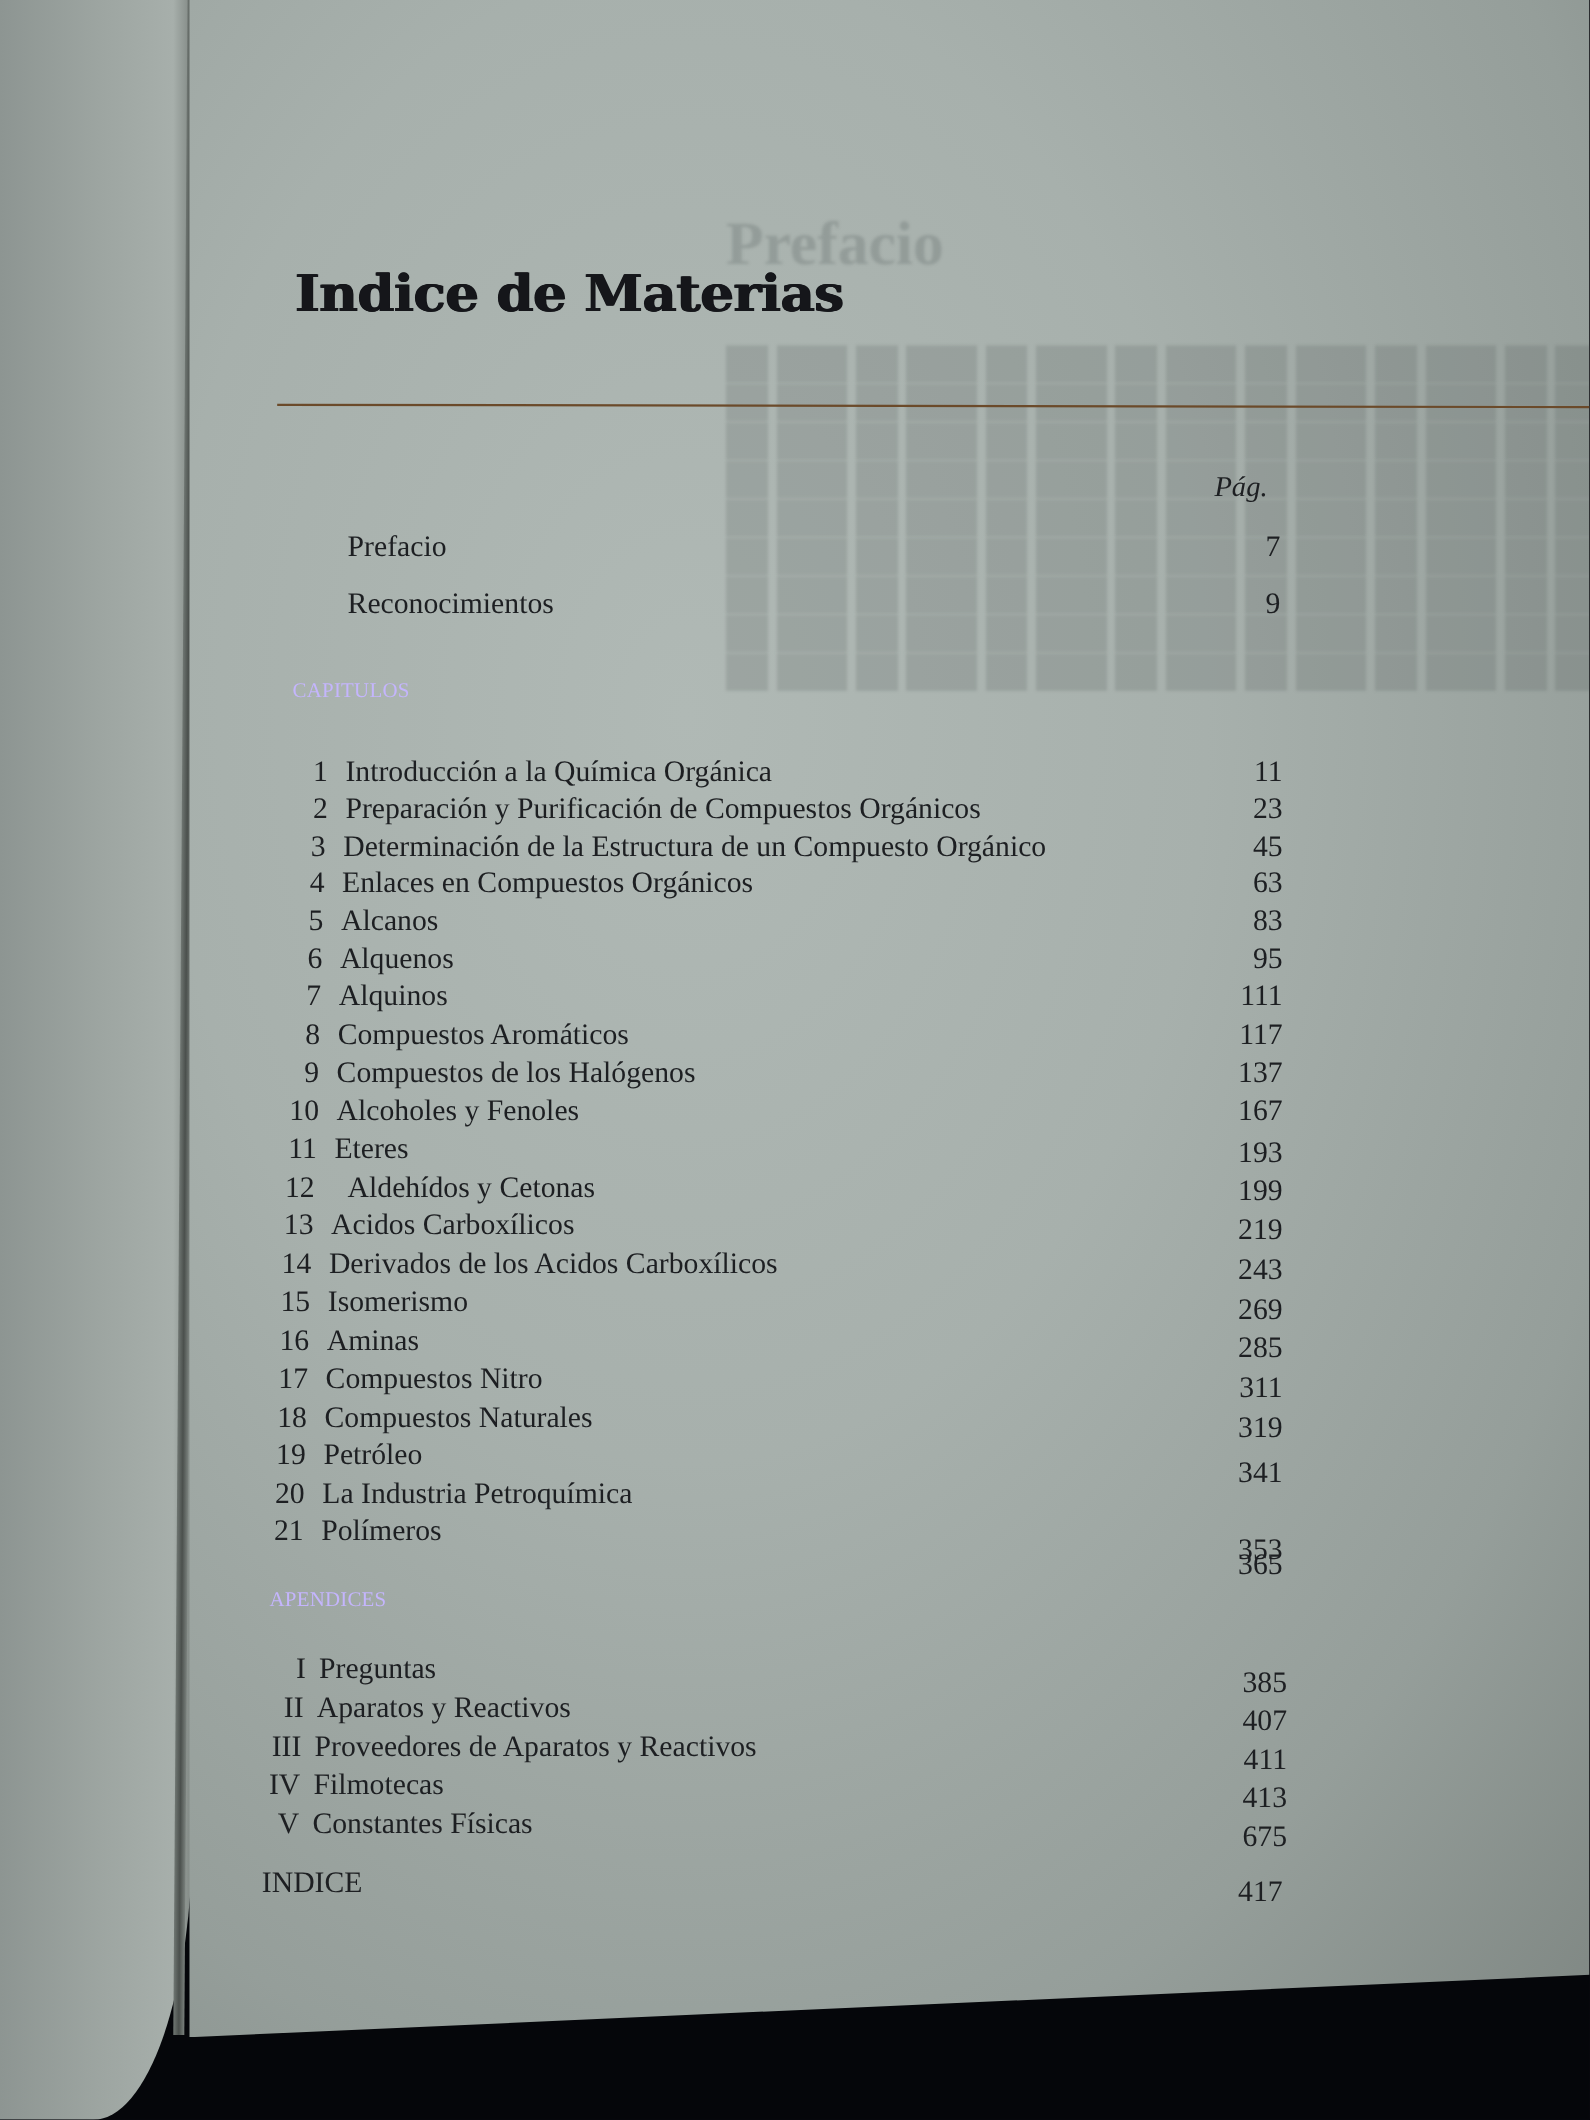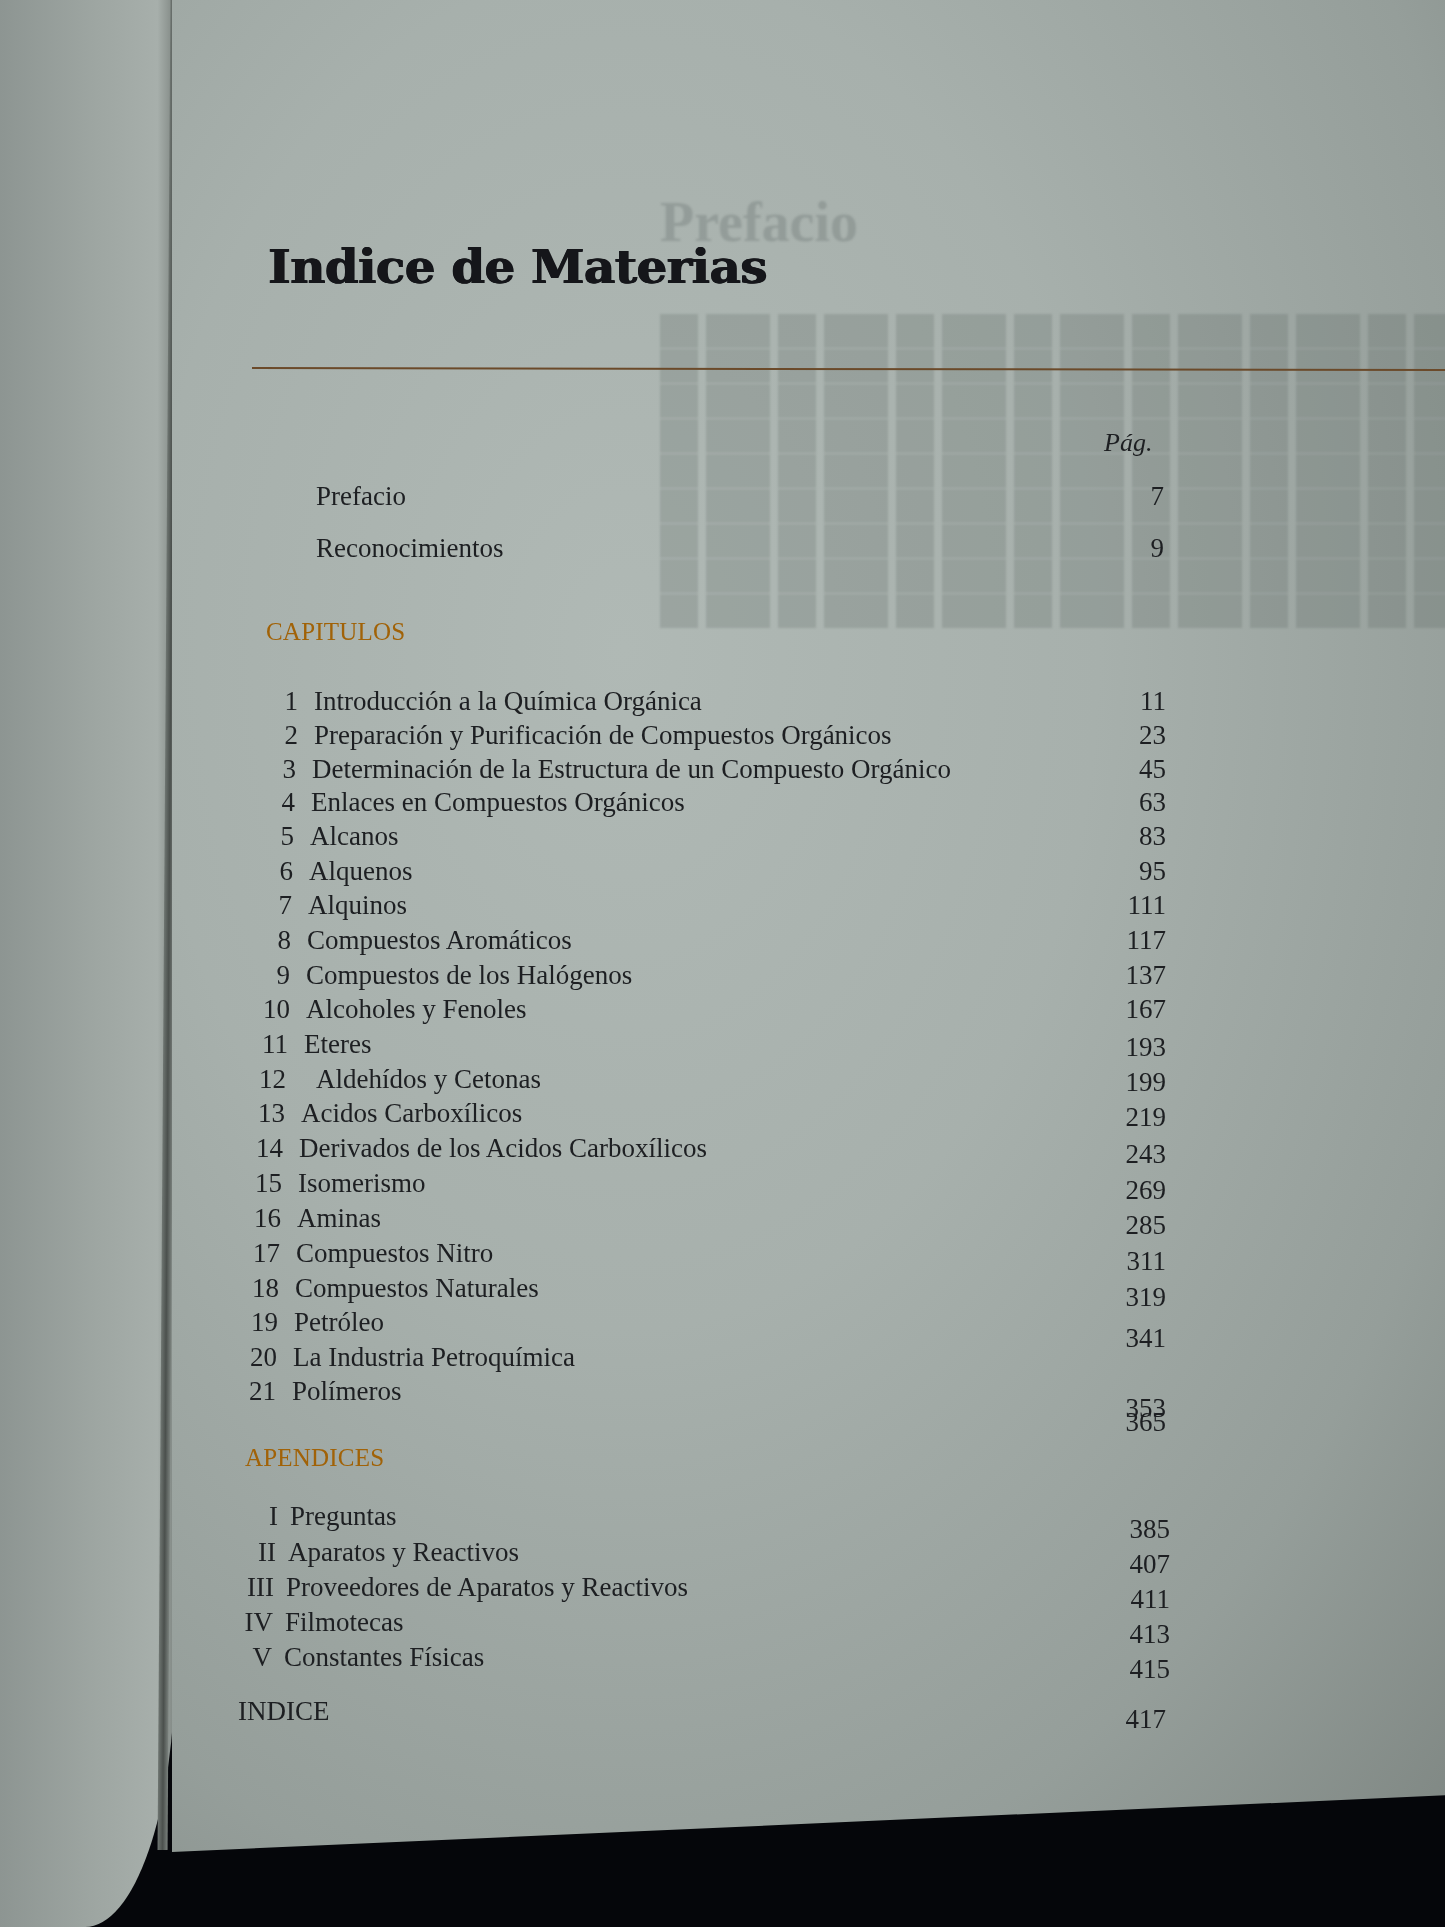--- a/index.html
+++ b/index.html
@@ -109,23 +109,23 @@
     .row {
       position: absolute;
       display: block;
       white-space: nowrap;
     }
     .row .label { position: absolute; left: 0; }
     .row .num   { position: absolute; text-align: right; width: 60px; }
     .row .page-no { position: absolute; text-align: right; width: 80px; }
     .section-heading {
       position: absolute;
-      font-size: 25px;
+      font-size: 19px;
       letter-spacing: 0.2px;
-      color: #a16207;
+      color: #c4b5fd;
     }
   </style>
 </head>
 <body>
 
 <div class="scene">
   <div class="left-page"></div>
   <div class="gutter"></div>
 
   <div class="page">
@@ -288,21 +288,21 @@
           <span class="page-no" style="left:1090px;top:12px;">411</span>
         </div>
         <div class="row" style="left: 0px; top: 1607px;">
           <span class="num" style="left:213px;">IV</span>
           <span class="label" style="left:285px;">Filmotecas</span>
           <span class="page-no" style="left:1090px;top:12px;">413</span>
         </div>
         <div class="row" style="left: 0px; top: 1642px;">
           <span class="num" style="left:212px;">V</span>
           <span class="label" style="left:284px;">Constantes Físicas</span>
-          <span class="page-no" style="left:1090px;top:12px;">415</span>
+          <span class="page-no" style="left:1090px;top:12px;">675</span>
         </div>
       </div>
 
     <div class="row" style="left:238px;top:1696px;">
       <span class="label">INDICE</span>
       <span class="page-no" style="left:848px;top:8px;">417</span>
     </div>
   </div>
 </div>
 

